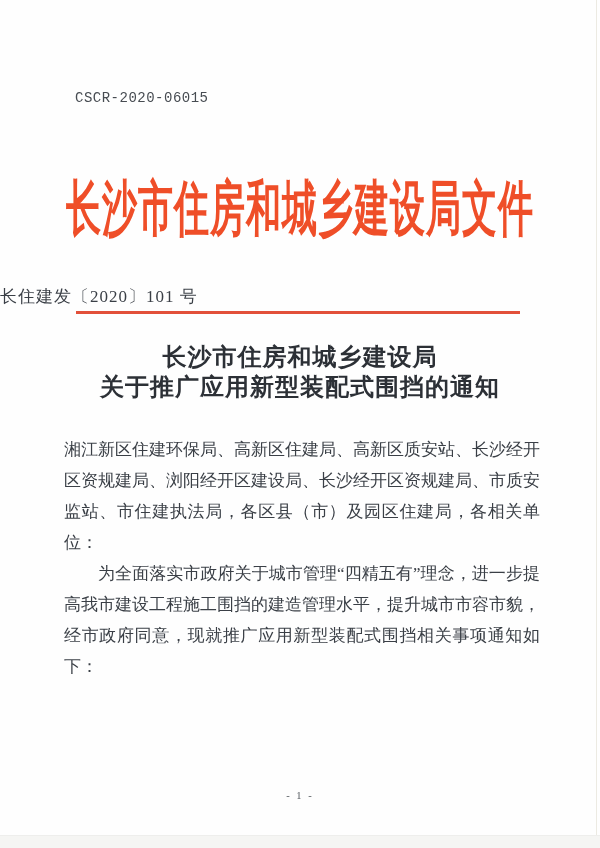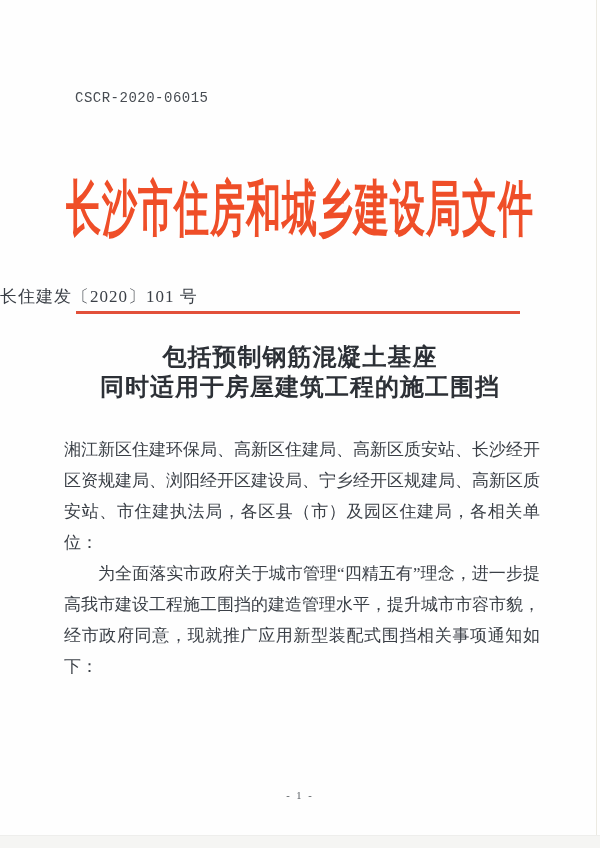--- a/index.html
+++ b/index.html
@@ -123,26 +123,26 @@
 
   <div class="doc-code">CSCR-2020-06015</div>
 
   <div class="org-banner">长沙市住房和城乡建设局文件</div>
 
   <div class="doc-number">长住建发〔2020〕101 号</div>
 
   <div class="red-rule"></div>
 
   <div class="doc-title">
-    <div>包括预制钢筋混凝土基座</div>
-    <div>同时适用于房屋建筑工程的施工围挡</div>
+    <div>长沙市住房和城乡建设局</div>
+    <div>关于推广应用新型装配式围挡的通知</div>
   </div>
 
   <div class="body-text">
-    <p>湘江新区住建环保局、高新区住建局、高新区质安站、长沙经开区资规建局、浏阳经开区建设局、宁乡经开区规建局、高新区质安站、市住建执法局，各区县（市）及园区住建局，各相关单位：</p>
+    <p>湘江新区住建环保局、高新区住建局、高新区质安站、长沙经开区资规建局、浏阳经开区建设局、长沙经开区资规建局、市质安监站、市住建执法局，各区县（市）及园区住建局，各相关单位：</p>
     <p class="indent">为全面落实市政府关于城市管理“四精五有”理念，进一步提高我市建设工程施工围挡的建造管理水平，提升城市市容市貌，经市政府同意，现就推广应用新型装配式围挡相关事项通知如下：</p>
   </div>
 
   <div class="page-number">- 1 -</div>
 
   <div class="scan-edge-right"></div>
   <div class="scan-bottom-strip"></div>
 
 </div>
 

